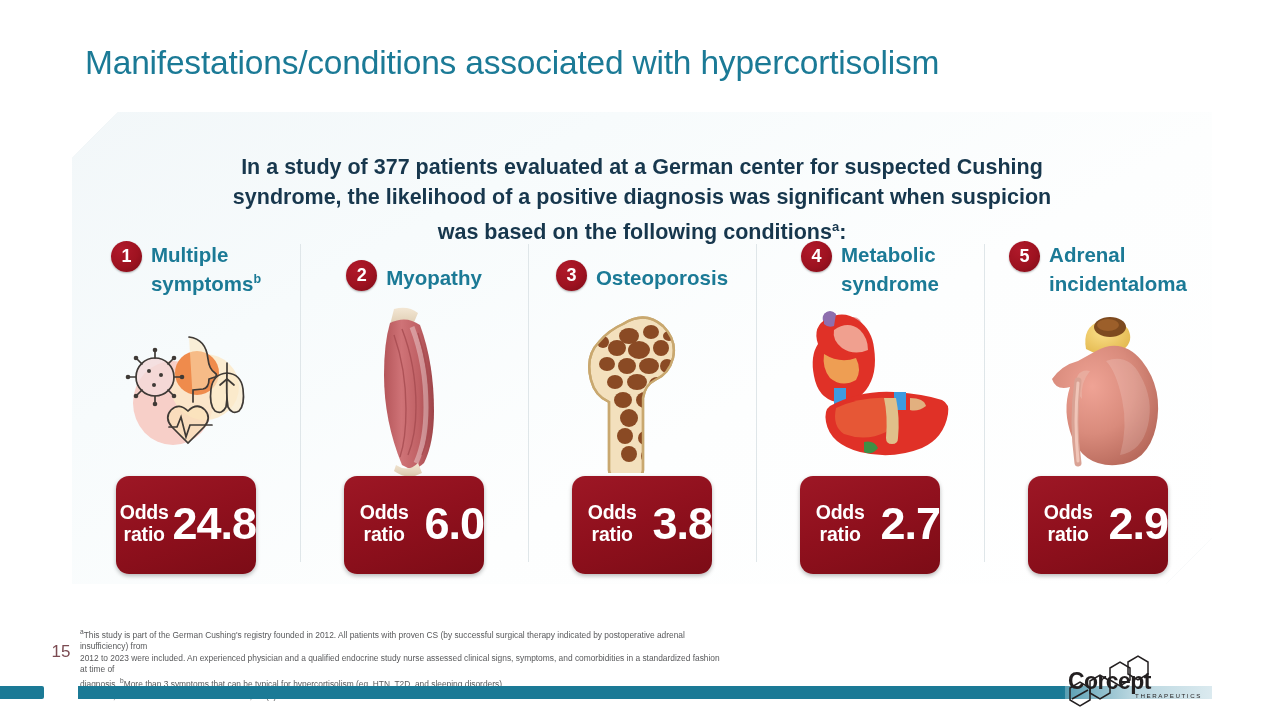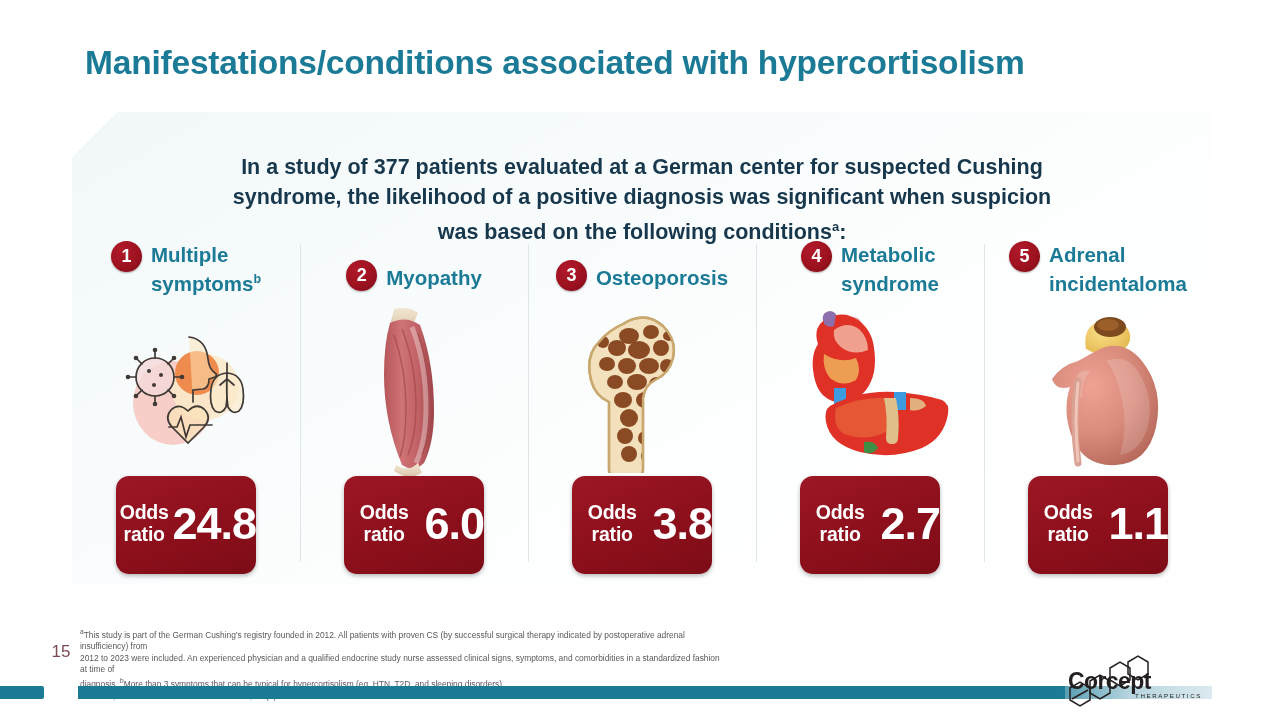--- a/index.html
+++ b/index.html
@@ -7,21 +7,21 @@
     width: 1280px; height: 720px;
     background: #ffffff;
     font-family: "Liberation Sans", sans-serif;
     overflow: hidden;
   }
   .slide { position: relative; width: 1280px; height: 720px; background: #fff; }
 
   
   .title {
     position: absolute; left: 85px; top: 44px;
-    font-size: 33.5px; font-weight: bold; color: #1b7a96;
+    font-size: 33.5px; font-weight: normal; color: #1b7a96;
     letter-spacing: -0.2px; white-space: nowrap;
   }
 
   
   .panel {
     position: absolute; left: 72px; top: 112px;
     width: 1140px; height: 472px;
     background: linear-gradient(150deg,#f2f7f9 0%, #f7fbfc 28%, #fdfefe 60%, #ffffff 100%);
     -webkit-clip-path: polygon(46px 0, 100% 0, 100% calc(100% - 46px), calc(100% - 46px) 100%, 0 100%, 0 46px);
     clip-path: polygon(46px 0, 100% 0, 100% calc(100% - 46px), calc(100% - 46px) 100%, 0 100%, 0 46px);
@@ -337,21 +337,21 @@
             <ellipse cx="80" cy="20" rx="11" ry="6" fill="#9c5f2a"></ellipse>
             <path d="M68 46 q26 -14 46 10 q22 28 14 66 q-8 36 -40 38 q-32 2 -44 -28 q-10 -26 -2 -50 q-14 4 -18 -8 q10 -14 26 -18 z" fill="url(#kid)"></path>
             <path d="M78 56 q22 -8 34 14 q14 24 8 50 q-6 26 -28 30 q8 -28 2 -56 q-6 -28 -16 -38 z" fill="#fff" fill-opacity=".16"></path>
             <path d="M62 66 q-10 12 -8 28 q-10 -12 -4 -24 q4 -6 12 -4 z" fill="#e9b0a2" opacity=".8"></path>
             <path d="M50 76 q-6 40 0 82" fill="none" stroke="#d9a294" stroke-width="7" stroke-linecap="round"></path>
             <path d="M50 78 q-4 38 0 78" fill="none" stroke="#f0c5b8" stroke-width="3" stroke-linecap="round"></path>
           </svg>
         </div>
         <div class="card">
           <div class="card-label">Odds ratio</div>
-          <div class="card-value">1.1</div>
+          <div class="card-value">2.9</div>
         </div>
       </div>
 
     </div>
   </div>
 
   <div class="footnotes">
     <p><sup>a</sup><span>This study is part of the German Cushing's registry founded in 2012. All patients with proven CS (by successful surgical therapy indicated by postoperative adrenal insufficiency) from</span></p>
     <p>2012 to 2023 were included. An experienced physician and a qualified endocrine study nurse assessed clinical signs, symptoms, and comorbidities in a standardized fashion at time of</p>
     <p><span>diagnosis. </span><sup>b</sup><span>More than 3 symptoms that can be typical for hypercortisolism (eg, HTN, T2D, and sleeping disorders).</span></p>

